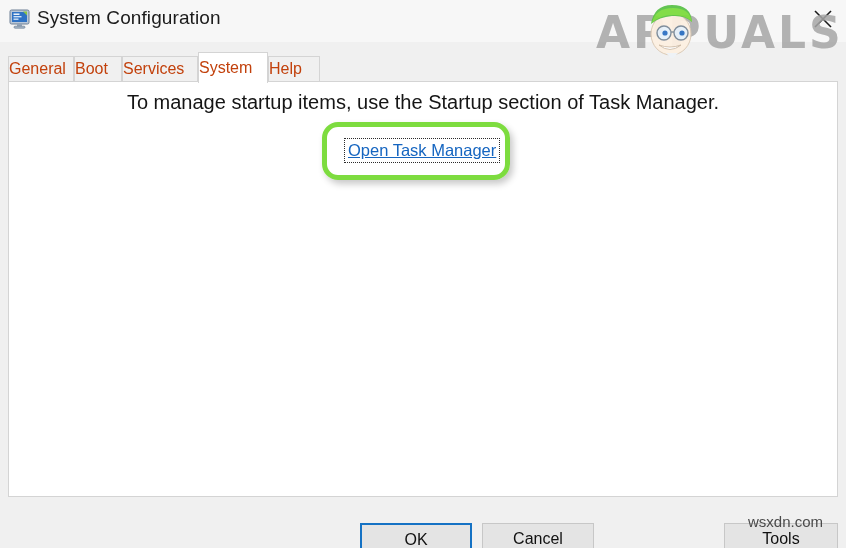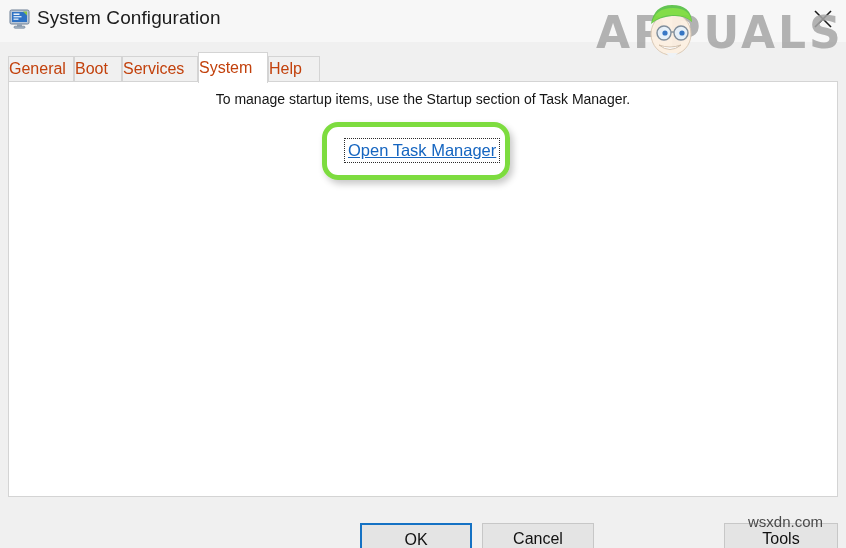--- a/index.html
+++ b/index.html
@@ -112,21 +112,21 @@
     background: #ffffff;
     border: 1px solid #d4d4d4;
     box-sizing: border-box;
     z-index: 2;
   }
   #instruction-text {
     position: absolute;
     left: 0; top: 9px;
     width: 828px;
     text-align: center;
-    font-size: 14px;
+    font-size: 20px;
     color: #151515;
     white-space: nowrap;
   }
 
   
   #task-manager-link-wrap {
     position: absolute;
     left: 335px; top: 56px;
     padding: 2px 3px 2px 3px;
     border: 1px dotted #2b2b2b;

